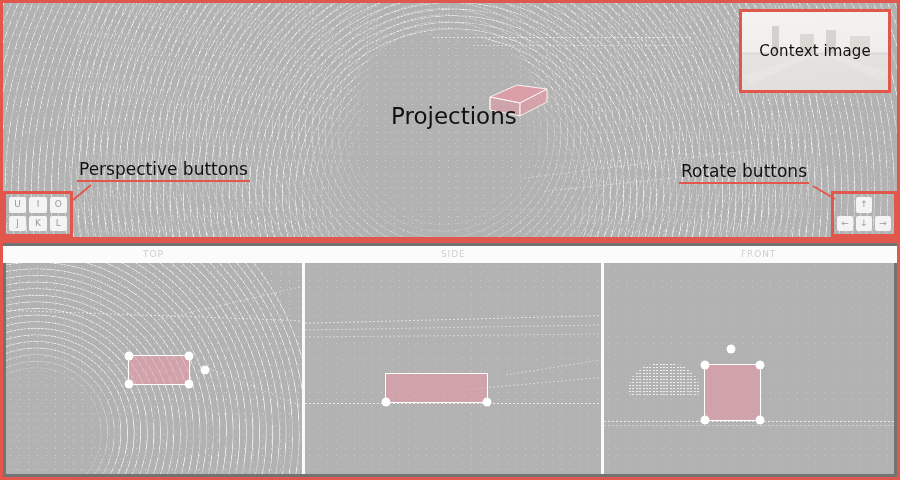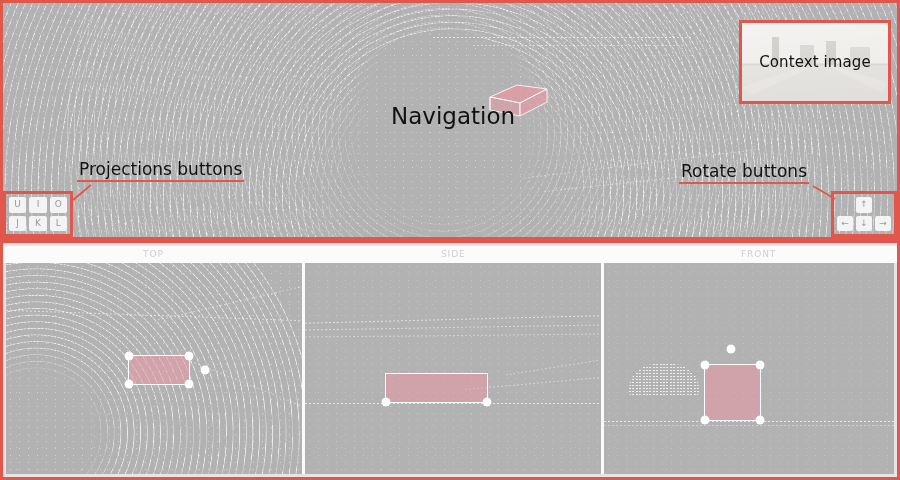--- a/index.html
+++ b/index.html
@@ -14,21 +14,21 @@
   .panel{
     position:absolute;
     box-sizing:border-box;
     border:3px solid #e2574c;
     background:#b2b2b2;
     overflow:hidden;
   }
 
   
   #perspective-panel{left:0;top:0;width:900px;height:240px;}
-  #projections-panel{left:0;top:240px;width:900px;height:240px;background:#e5e5e5;}
+  #projections-panel{left:0;top:240px;width:900px;height:240px;background:#737373;}
 
   .cloudwrap{position:absolute;inset:0;overflow:hidden;}
 
   
   .rings{
     position:absolute;
     border-radius:50%;
     background:
       repeating-radial-gradient(circle at 50% 50%,
         rgba(255,255,255,0) 0px,
@@ -69,21 +69,20 @@
   
   .box3d{position:absolute;}
   .box3d svg{display:block;overflow:visible;}
 
   
   #context-image{
     position:absolute;right:6px;top:6px;width:152px;height:84px;
     box-sizing:border-box;border:3px solid #e2574c;
     background:linear-gradient(175deg,#f2f1ef 0%,#eceae7 42%,#e7e5e2 62%,#dedbd7 100%);
     overflow:hidden;
-    margin-top:11px;
   }
   .ctx-scene{position:absolute;inset:0;opacity:.5;}
   .ctx-label{
     position:absolute;left:0;right:0;top:50%;transform:translateY(-50%);
     text-align:center;font-size:15px;color:#111;letter-spacing:.1px;white-space:nowrap;
   }
 
   
   .keycluster{
     position:absolute;box-sizing:border-box;border:3px solid #e2574c;
@@ -167,21 +166,21 @@
 
     <div class="box3d" style="left:484px;top:74px;width:60px;height:40px;">
       <svg width="64" height="44" viewBox="0 0 64 44">
         <polygon points="3,20 30,8 60,12 33,26" fill="rgba(233,150,162,.72)" stroke="rgba(255,255,255,.85)" stroke-width="1"></polygon>
         <polygon points="3,20 33,26 33,39 3,33" fill="rgba(233,150,162,.5)" stroke="rgba(255,255,255,.8)" stroke-width="1"></polygon>
         <polygon points="33,26 60,12 60,25 33,39" fill="rgba(233,150,162,.62)" stroke="rgba(255,255,255,.8)" stroke-width="1"></polygon>
         <polyline points="3,33 3,20" fill="none" stroke="rgba(255,255,255,.8)" stroke-width="1"></polyline>
       </svg>
     </div>
 
-    <div class="big-label" style="left:388px;top:100px;">Navigation</div>
+    <div class="big-label" style="left:388px;top:100px;">Projections</div>
 
     <div id="context-image">
       <div class="ctx-scene">
         <svg width="146" height="78" viewBox="0 0 146 78" preserveAspectRatio="none">
           <rect x="0" y="0" width="146" height="40" fill="#f6f5f3"></rect>
           <rect x="0" y="40" width="146" height="38" fill="#e3e1de"></rect>
           <rect x="30" y="14" width="7" height="28" fill="#b9b6b1"></rect>
           <rect x="58" y="22" width="14" height="20" fill="#cbc8c3"></rect>
           <rect x="84" y="18" width="10" height="24" fill="#c2bfba"></rect>
           <rect x="108" y="24" width="20" height="18" fill="#d2cfca"></rect>
@@ -205,21 +204,21 @@
     <div class="keycluster" id="rotate-buttons">
       <div class="key blank"></div>
       <div class="key">↑</div>
       <div class="key blank"></div>
       <div class="key">←</div>
       <div class="key">↓</div>
       <div class="key">→</div>
     </div>
 
     <div class="callout" style="left:74px;top:156px;">
-      <span class="txt">Projections buttons</span>
+      <span class="txt">Perspective buttons</span>
       <span class="rule"></span>
     </div>
     <svg class="leader" style="left:60px;top:182px;width:30px;height:16px;">
       <line x1="28" y1="0" x2="10" y2="15"></line>
     </svg>
 
     <div class="callout" style="left:676px;top:158px;text-align:right;">
       <span class="txt">Rotate buttons</span>
       <span class="rule"></span>
     </div>

